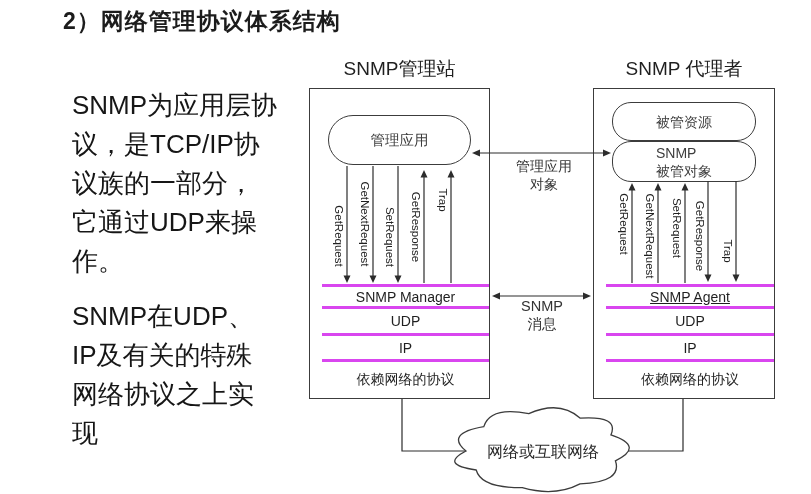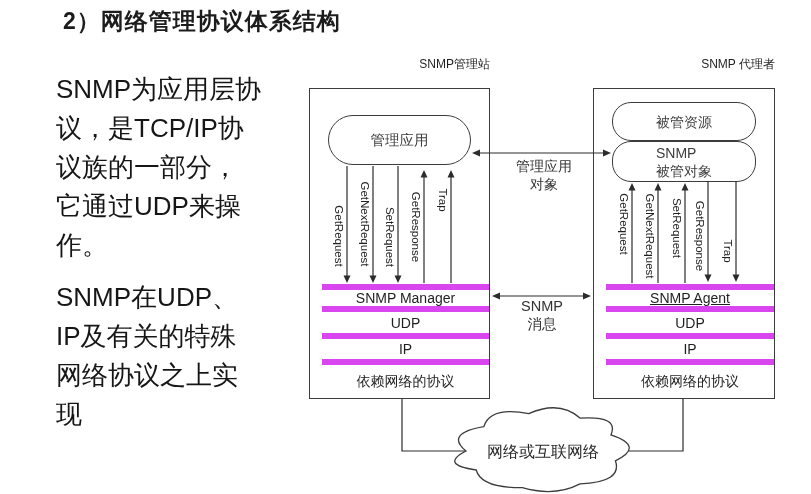--- a/index.html
+++ b/index.html
@@ -7,30 +7,30 @@
     position:relative;width:811px;height:494px;background:#fff;overflow:hidden;
     font-family:"Liberation Sans","DejaVu Sans",sans-serif;color:#222;
   }
   .abs{position:absolute;}
   .title{
     left:63px;top:6px;font-size:23px;font-weight:600;color:#1c1c1c;letter-spacing:1px;white-space:pre;text-align:center;
   }
   .intro{
     left:56px;top:70px;width:242px;font-size:26px;line-height:39px;color:#161616;
   }
-  .intro p{margin:0;white-space:pre-line;}
+  .intro p{margin:16px;white-space:pre-line;}
   .intro p + p{margin-top:13px;}
   .hdr{
-    font-size:12px;color:#1f1f1f;text-align:right;
+    font-size:19px;color:#1f1f1f;text-align:center;
   }
   .outer-box{
     box-sizing:border-box;border:1.5px solid #3c3c3c;background:#fff;
   }
   .row{
-    position:absolute;left:12px;right:0;box-sizing:border-box;border-top:6px solid #d946ef;
+    position:absolute;left:12px;right:0;box-sizing:border-box;border-top:3px solid #d946ef;
     display:flex;align-items:center;justify-content:center;font-size:14px;color:#1f1f1f;
   }
   .rounded{
     position:absolute;box-sizing:border-box;border:1.3px solid #3c3c3c;background:#fff;
     display:flex;align-items:center;justify-content:center;
     font-size:14.5px;color:#3d3d3d;text-align:left;white-space:pre-line;line-height:18px;
   }
   .vlabel{
     position:absolute;width:120px;height:14px;line-height:14px;text-align:center;
     font-size:11.5px;color:#1f1f1f;transform:rotate(90deg);white-space:nowrap;

